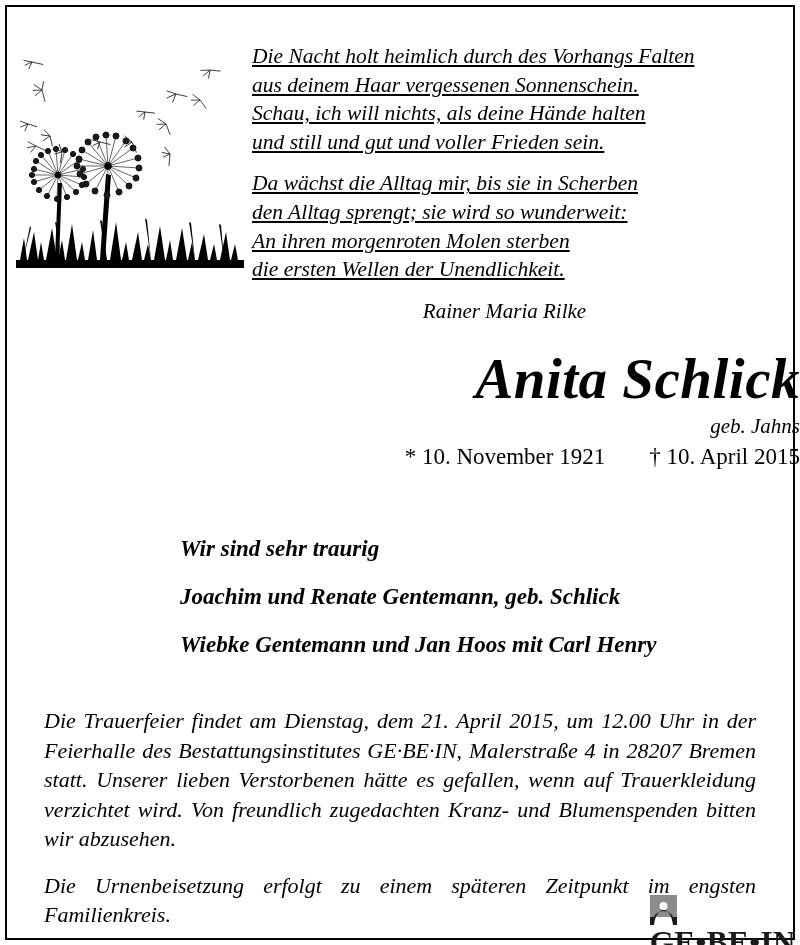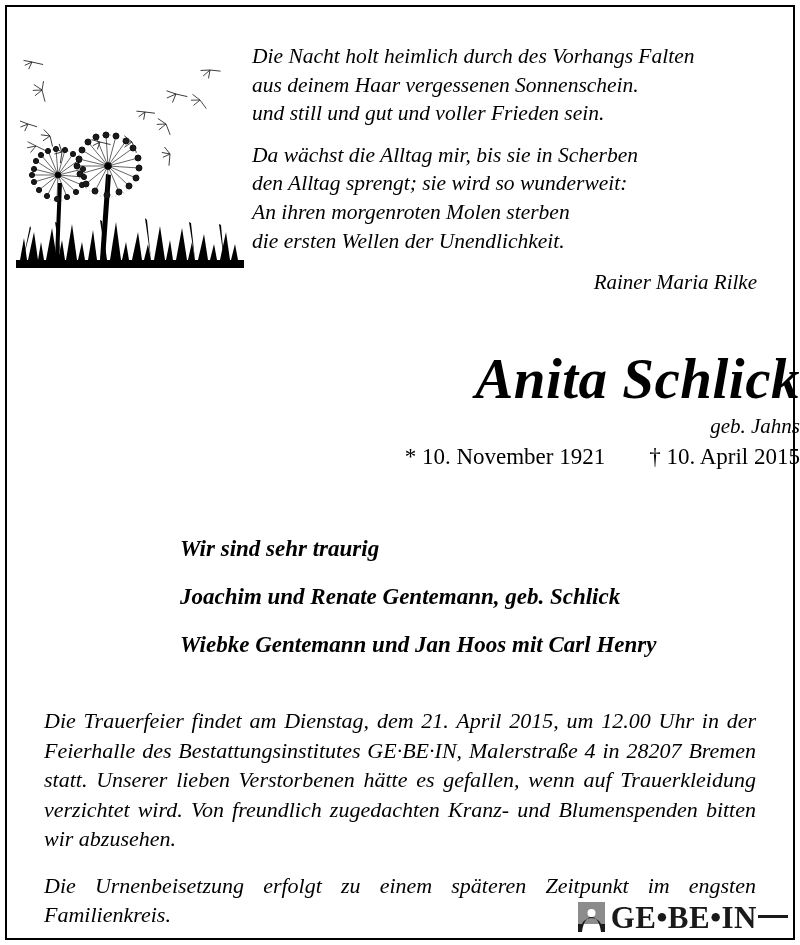--- a/index.html
+++ b/index.html
@@ -42,25 +42,25 @@
   
   #poem {
     position: absolute;
     left: 252px;
     top: 42px;
     width: 505px;
     font-style: italic;
     font-size: 21.5px;
     line-height: 28.6px;
   }
-  #poem .stanza { margin: 0 0 13px 0; }
+  #poem .stanza { margin: 0 0 13px 0; text-decoration: underline; }
   #poem .stanza:last-of-type { margin-bottom: 0; }
   #poem .line { white-space: pre; }
   #poem .attribution {
-    text-align: right;
+    text-align: center;
     margin-top: 9px;
     font-style: italic;
     font-size: 21px;
   }
 
   
   #deceased {
     position: absolute;
     left: 0;
     top: 348px;
@@ -118,25 +118,26 @@
     font-size: 22px;
     line-height: 29.5px;
     text-align: justify;
   }
   #details p { margin: 0 0 17px 0; }
   #details p:last-child { margin-bottom: 0; }
 
   
   #logo {
     position: absolute;
-    right: 12px;
+    right: 4px;
     bottom: 4px;
     display: flex;
-    align-items: center;
+    align-items: flex-start;
     height: 46px;
+    flex-direction: column;
   }
   #logo .mark {
     position: relative;
     width: 27px;
     height: 30px;
     margin-right: 6px;
     margin-bottom: 2px;
   }
   #logo .mark svg { display: block; width: 100%; height: 100%; }
   #logo .wordmark {
@@ -410,20 +411,21 @@
           </g>
         </g>
       </g>
     </svg>
   </div>
 
   <div id="poem">
     <div class="stanza">
       <div class="line">Die Nacht holt heimlich durch des Vorhangs Falten</div>
       <div class="line">aus deinem Haar vergessenen Sonnenschein.</div>
+      <div class="line">Schau, ich will nichts, als deine Hände halten</div>
       <div class="line">und still und gut und voller Frieden sein.</div>
     </div>
     <div class="stanza">
       <div class="line">Da wächst die Alltag mir, bis sie in Scherben</div>
       <div class="line">den Alltag sprengt; sie wird so wunderweit:</div>
       <div class="line">An ihren morgenroten Molen sterben</div>
       <div class="line">die ersten Wellen der Unendlichkeit.</div>
     </div>
     <div class="attribution">Rainer Maria Rilke</div>
   </div>

